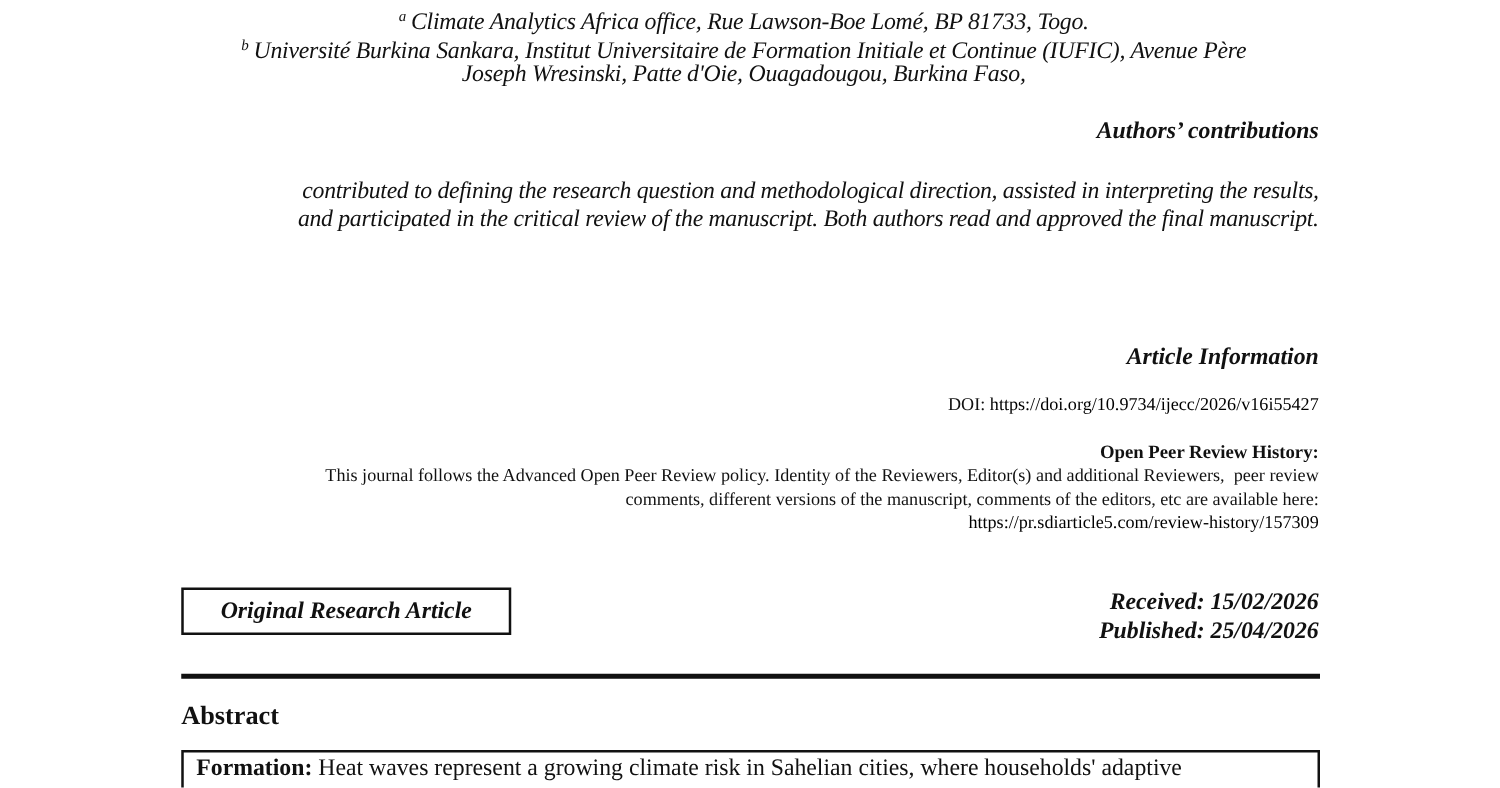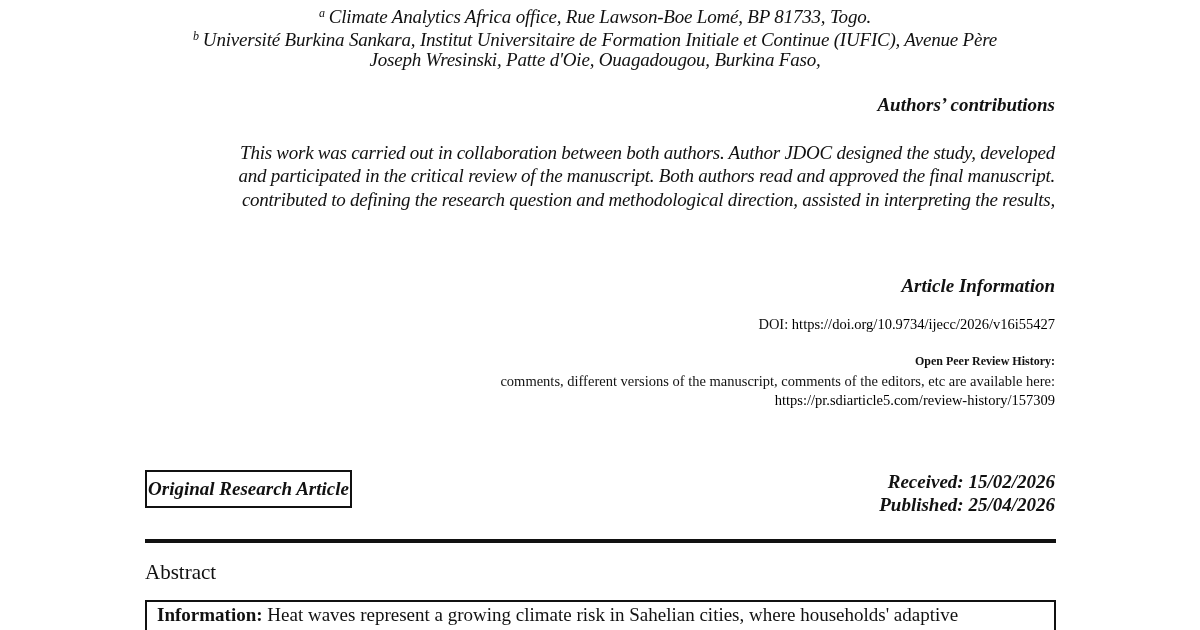--- a/index.html
+++ b/index.html
@@ -17,37 +17,37 @@
   .affil sup { font-size: 12px; vertical-align: 6px; margin-right: 4px; }
   .section-head {
     right: 145px; font-size: 19px; font-weight: bold; font-style: italic;
   }
   .contrib {
     left: 150px; width: 905px; font-size: 19px; font-style: italic;
     line-height: 23.4px; text-align: right; letter-spacing: -0.25px;
   }
   .doi { right: 145px; top: 316px; font-size: 14.5px; }
   .link { color: #000000; }
-  .opr-head { right: 145px; top: 354px; font-size: 12px; font-weight: bold; }
+  .opr-head { right: 145px; top: 354px; font-size: 15px; font-weight: bold; }
   .opr-text {
     right: 145px; top: 372px; width: 900px; font-size: 14.5px;
     line-height: 18.5px; text-align: right;
   }
   .article-type {
-    left: 145px; top: 470px; width: 207px; height: 38px;
+    left: 145px; top: 470px; width: 264px; height: 38px;
     border: 2px solid #111; box-sizing: border-box;
     font-size: 19px; font-weight: bold; font-style: italic;
     display: flex; align-items: center; justify-content: center;
   }
   .dates {
     right: 145px; top: 470px; font-size: 19px; font-weight: bold;
     font-style: italic; line-height: 23px; text-align: right;
   }
   .rule { left: 145px; top: 539px; width: 911px; height: 4px; background: #111; }
-  .abstract-head { left: 145px; top: 560px; font-size: 21px; font-weight: normal; }
+  .abstract-head { left: 145px; top: 560px; font-size: 21px; font-weight: bold; }
   .abstract-box {
     left: 145px; top: 600px; width: 911px; height: 40px;
     border: 2px solid #111; box-sizing: border-box;
     padding: 1px 10px; font-size: 19px; line-height: 24px;
     text-align: justify; overflow: hidden;
   }
   .abstract-box b { font-weight: bold; }
 </style>
 </head>
 <body>
@@ -58,43 +58,43 @@
 <div class="abs affil" style="top:25px;">
   <sup>b</sup><span>Université Burkina Sankara, Institut Universitaire de Formation Initiale et Continue (IUFIC), Avenue Père</span>
 </div>
 <div class="abs affil" style="top:48px;">
   <span>Joseph Wresinski, Patte d'Oie, Ouagadougou, Burkina Faso,</span>
 </div>
 
 <div class="abs section-head" style="top:94px;">Authors’ contributions</div>
 
 <div class="abs contrib" style="top:141px;">
-  <div>This work was carried out in collaboration between both authors. Author JDOC designed the study, developed</div>
+  <div>contributed to defining the research question and methodological direction, assisted in interpreting the results,</div>
   <div>and participated in the critical review of the manuscript. Both authors read and approved the final manuscript.</div>
-  <div>contributed to defining the research question and methodological direction, assisted in interpreting the results,</div>
 </div>
 
 <div class="abs section-head" style="top:275px;">Article Information</div>
 
 <div class="abs doi">
   <span>DOI: </span><a class="link" style="text-decoration:none;">https://doi.org/10.9734/ijecc/2026/v16i55427</a>
 </div>
 
 <div class="abs opr-head">Open Peer Review History:</div>
 <div class="abs opr-text">
+  <div style="white-space:pre;">This journal follows the Advanced Open Peer Review policy. Identity of the Reviewers, Editor(s) and additional Reviewers,  peer review</div>
   <div>comments, different versions of the manuscript, comments of the editors, etc are available here:</div>
   <div><a class="link" style="text-decoration:none;margin-top:17px;">https://pr.sdiarticle5.com/review-history/157309</a></div>
 </div>
 
 <div class="abs article-type">Original Research Article</div>
 
 <div class="abs dates">
   <div>Received: 15/02/2026</div>
   <div>Published: 25/04/2026</div>
 </div>
 
 <div class="abs rule"></div>
 
 <div class="abs abstract-head">Abstract</div>
 
 <div class="abs abstract-box">
-  <b>Information:</b><span> Heat waves represent a growing climate risk in Sahelian cities, where households' adaptive</span>
+  <b>Formation:</b><span> Heat waves represent a growing climate risk in Sahelian cities, where households' adaptive</span>
 </div>
 
 </body></html>

